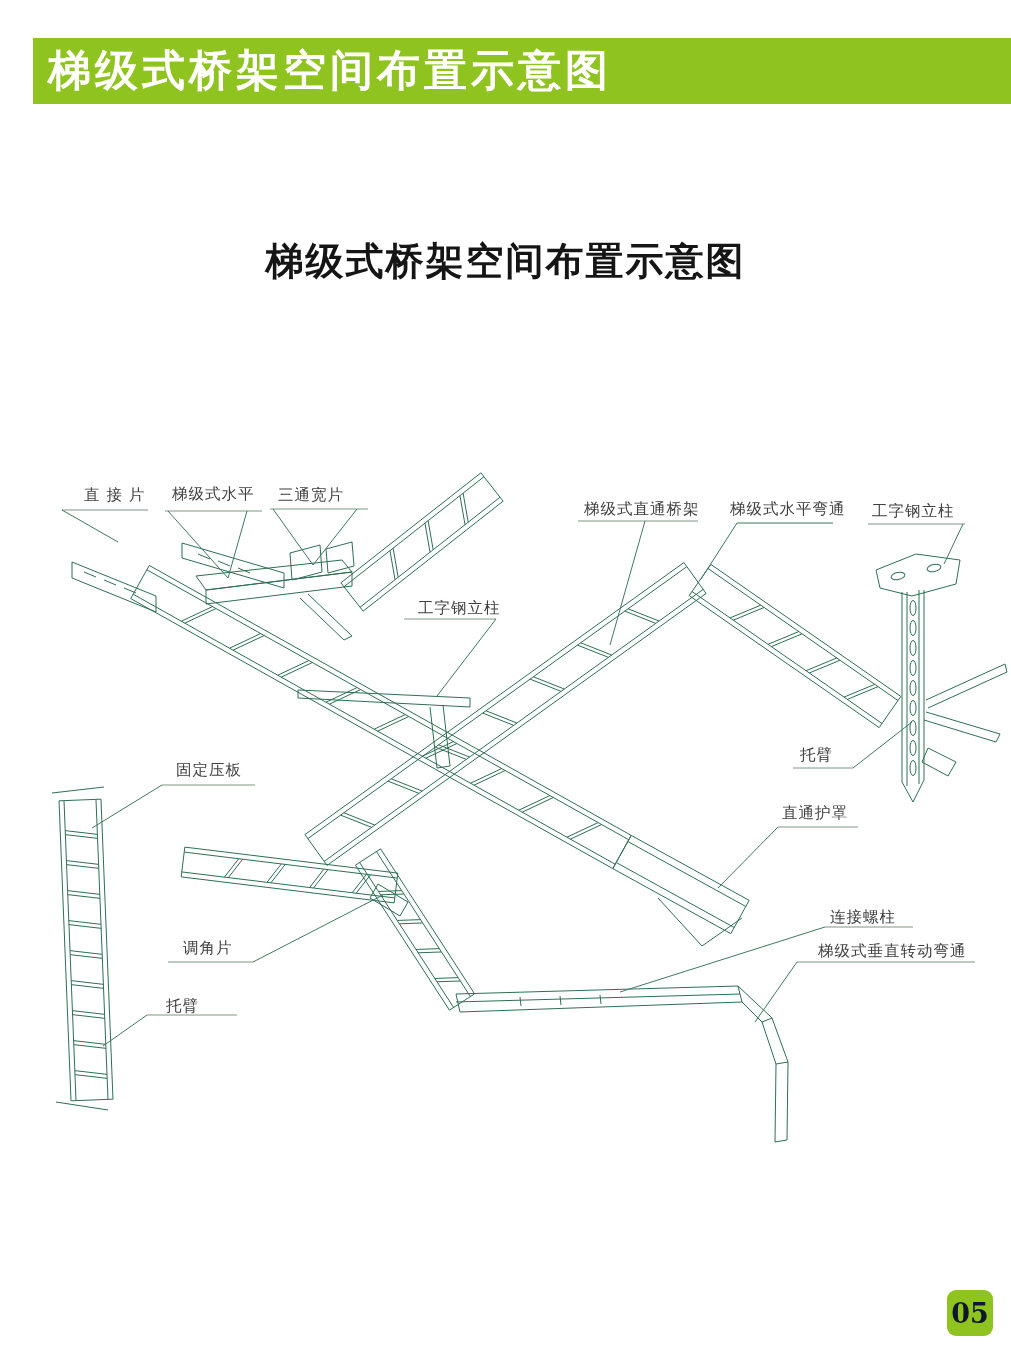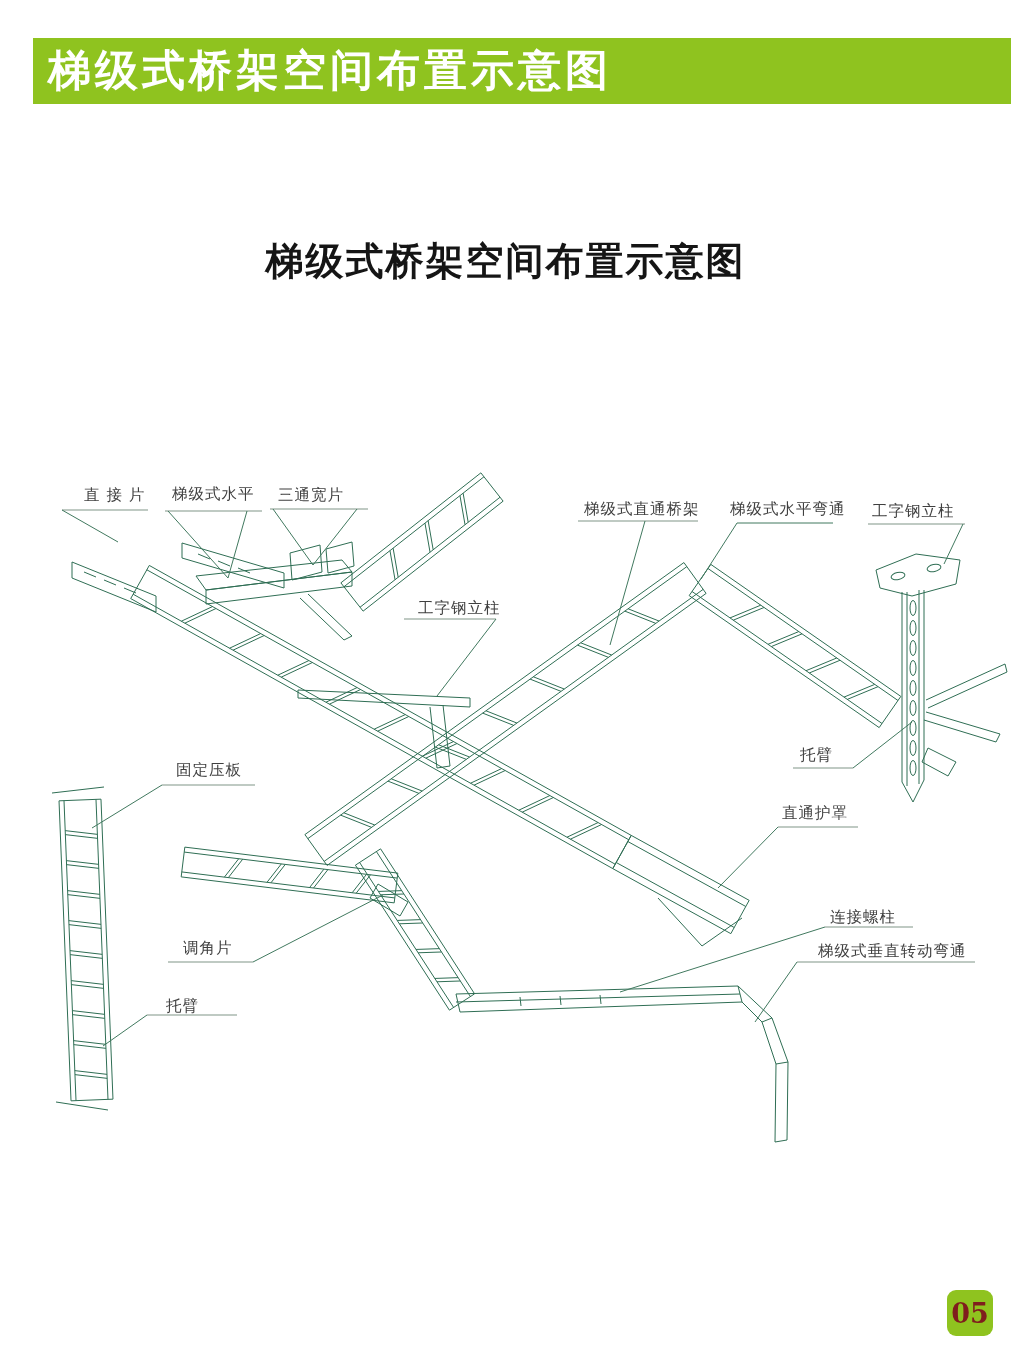--- a/index.html
+++ b/index.html
@@ -38,21 +38,21 @@
     font-family:"DejaVu Sans", sans-serif;
     font-size:15.5px;
     font-weight:500;
     letter-spacing:1px;
     fill:#3f3f3f;
   }
   .page-badge{
     position:absolute;left:947px;top:1290px;width:46px;height:46px;
     background:#8fc31f;border-radius:9px;
     display:flex;align-items:center;justify-content:center;
-    color:#7f1d1d;
+    color:#0f172a;
     font-family:"DejaVu Serif", serif;
     font-weight:bold;
     font-size:27px;
   }
 </style>
 </head>
 <body>
 
 <div class="page">
 

